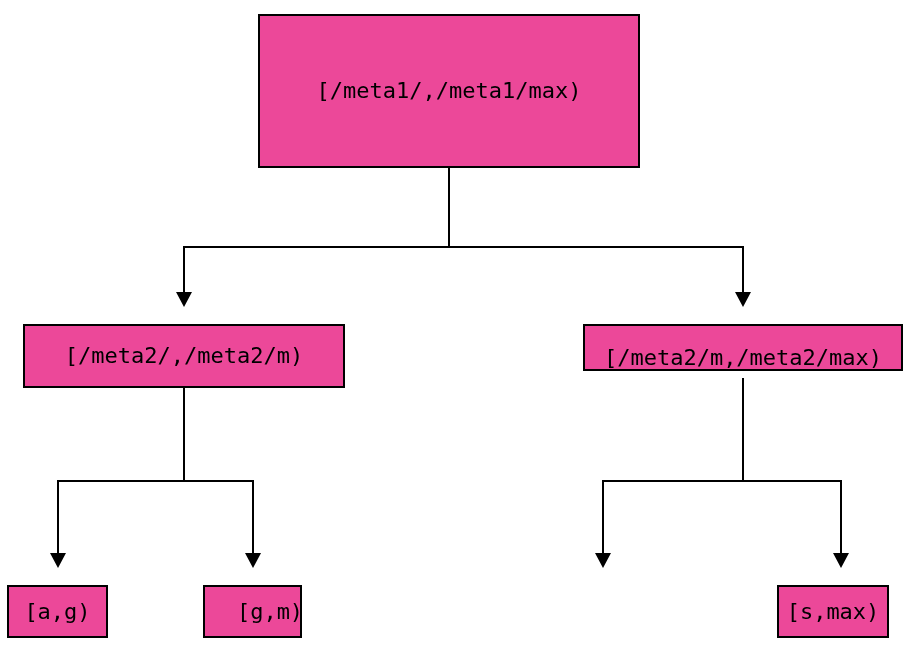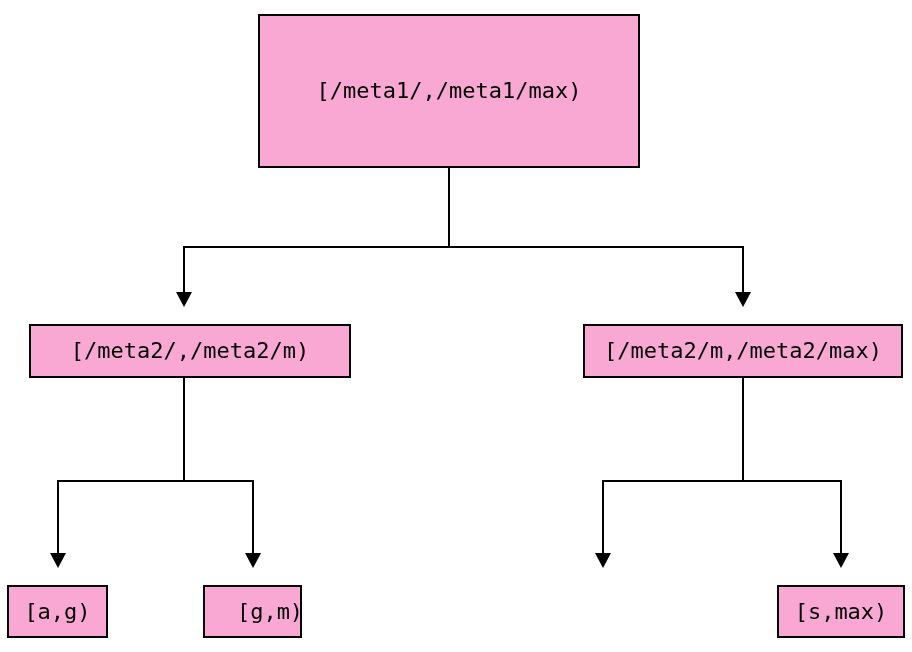--- a/index.html
+++ b/index.html
@@ -19,36 +19,36 @@
     position: absolute;
     left: 0;
     top: 0;
     width: 912px;
     height: 652px;
   }
   .node {
     position: absolute;
     box-sizing: border-box;
     border: 2px solid #000000;
-    background: #f9a8d4;
+    background: #ec4899;
     color: #000000;
     display: flex;
     align-items: center;
     justify-content: center;
     font-size: 22px;
     line-height: 1;
     white-space: nowrap;
   }
   .node.root      { left: 258px; top: 14px;  width: 382px; height: 154px; }
-  .node.mid-left  { left: 29px;  top: 324px; width: 322px; height: 54px; }
-  .node.mid-right { left: 583px; top: 324px; width: 320px; height: 54px; }
+  .node.mid-left  { left: 23px;  top: 324px; width: 322px; height: 64px; }
+  .node.mid-right { left: 583px; top: 324px; width: 320px; height: 47px; align-items: flex-end; }
   .node.leaf-ag   { left: 7px;   top: 585px; width: 101px; height: 53px; text-align: right; }
   .node.leaf-gm   { left: 203px; top: 585px; width: 99px;  height: 53px; padding-left: 35px; }
   .node.leaf-ms   { left: 554px; top: 585px; width: 98px;  height: 53px; }
-  .node.leaf-smax { left: 777px; top: 585px; width: 128px; height: 53px; }
+  .node.leaf-smax { left: 777px; top: 585px; width: 112px; height: 53px; }
 </style>
 </head>
 <body>
 
 <div class="stage">
 
   <svg class="wires" viewBox="0 0 912 652" aria-hidden="true">
     <g stroke="#000000" stroke-width="2" fill="none">
 
       <line x1="449" y1="168" x2="449" y2="248"></line>

